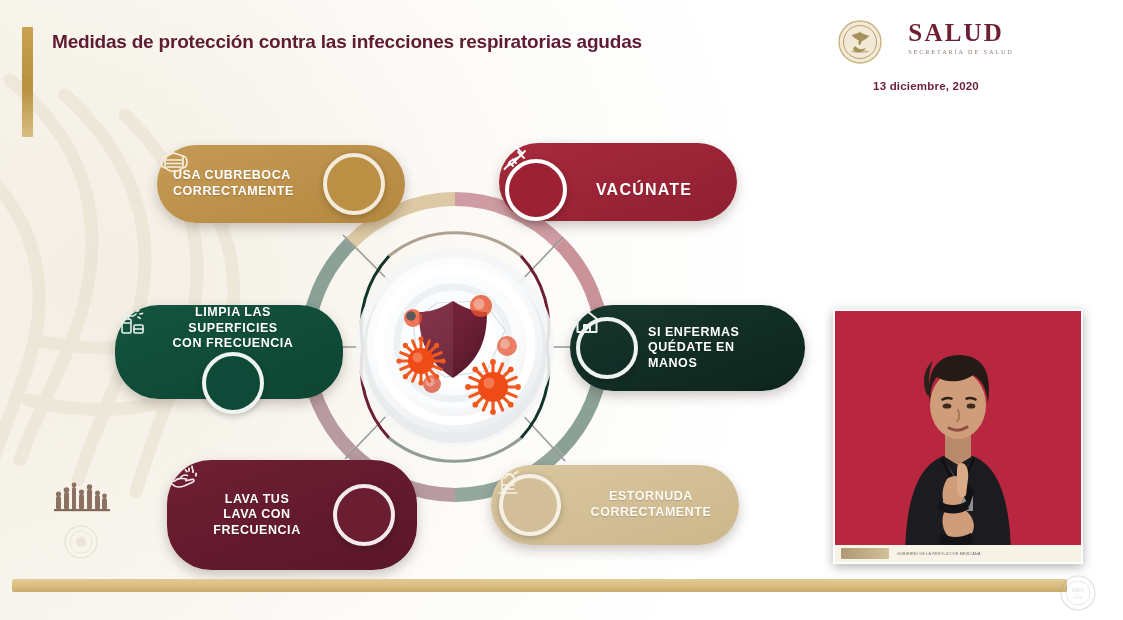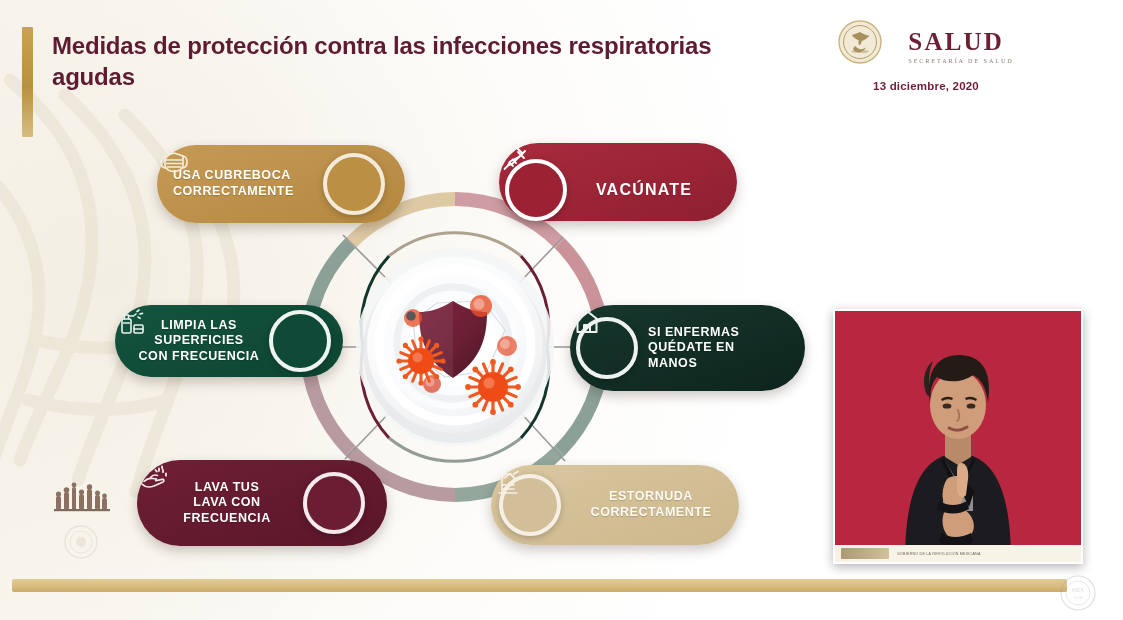--- a/index.html
+++ b/index.html
@@ -37,28 +37,28 @@
   .bottom-strip{
     position:absolute;left:12px;bottom:28px;width:1055px;height:13px;
     background:linear-gradient(180deg,#e3cb96 0%,#d9bd80 55%,#cbab6a 100%);
     border-radius:2px;
   }
 
   
   .title{
     position:absolute;left:52px;top:30px;width:700px;
     color:#5e1b31;
-    font-size:24px;line-height:1.3;font-weight:bold;
+    font-size:19px;line-height:1.3;font-weight:bold;
     letter-spacing:-.2px;
   }
 
   .brand{
     position:absolute;right:82px;top:20px;width:230px;text-align:center;
   }
-  .brand-row{display:flex;align-items:flex-end;justify-content:center;gap:26px;}
+  .brand-row{display:flex;align-items:flex-start;justify-content:center;gap:26px;}
   .brand-seal{width:44px;height:44px;flex:0 0 auto;}
   .brand-words{text-align:left;}
   .brand-name{
     color:#6d1f34;font-size:25px;font-weight:bold;letter-spacing:2.2px;
     font-family:"Liberation Serif", serif;line-height:1;
   }
   .brand-sub{
     color:#8c7b72;font-size:6.2px;letter-spacing:1.9px;margin-top:3px;
     font-family:"Liberation Serif", serif;
   }
@@ -94,29 +94,29 @@
 
   
   #pill-mask{left:62px;top:20px;width:248px;height:78px;background:linear-gradient(160deg,#c49a56 0%,#b5883f 100%);padding:0 6px 0 16px;}
   #pill-mask .txt{width:150px;}
   #pill-mask .badge{border-color:#f3ead9;background:#bb8f44;}
 
   #pill-vac{left:404px;top:18px;width:238px;height:78px;background:linear-gradient(160deg,#a82b3c 0%,#8e1f31 100%);padding:16px 16px 0 6px;}
   #pill-vac .badge{border-color:#fff;background:#9c2233;}
   #pill-vac .txt{flex:1;text-align:center;font-size:16px;letter-spacing:1.2px;}
 
-  #pill-surf{left:20px;top:180px;width:228px;height:72px;background:linear-gradient(160deg,#14543f 0%,#0d4532 100%);padding:0 6px 0 14px;}
+  #pill-surf{left:20px;top:180px;width:228px;height:94px;background:linear-gradient(160deg,#14543f 0%,#0d4532 100%);padding:0 6px 0 14px;flex-direction:column;}
   #pill-surf .txt{width:140px;text-align:center;}
   #pill-surf .badge{border-color:#eef4f0;background:#0e4a37;}
 
   #pill-home{left:475px;top:180px;width:235px;height:86px;background:linear-gradient(160deg,#17382e 0%,#0d241d 100%);padding:0 12px 0 6px;}
   #pill-home .badge{border-color:#eef3f1;background:#13302727;}
   #pill-home .txt{flex:1;padding-left:10px;}
 
-  #pill-hands{left:42px;top:335px;width:250px;height:86px;background:linear-gradient(160deg,#6f1f33 0%,#5a162a 100%);padding:0 6px 0 14px;}
+  #pill-hands{left:72px;top:335px;width:250px;height:110px;background:linear-gradient(160deg,#6f1f33 0%,#5a162a 100%);padding:0 6px 0 14px;}
   #pill-hands .txt{width:152px;text-align:center;}
   #pill-hands .badge{border-color:#f4e9ec;background:#6b1d31;}
 
   #pill-sneeze{left:396px;top:340px;width:248px;height:80px;background:linear-gradient(160deg,#d9c7a0 0%,#cdb78c 100%);padding:0 6px 0 8px;text-align:center;}
   #pill-sneeze .badge{border-color:#f6f0e4;background:#d2bf9a;}
   #pill-sneeze .txt{flex:1;padding-left:8px;color:#fdfaf3;}
 
   
   .crowd{position:absolute;left:52px;top:478px;width:62px;height:34px;opacity:.85;}
   .seal-faint{position:absolute;left:63px;top:524px;width:36px;height:36px;opacity:.22;}

